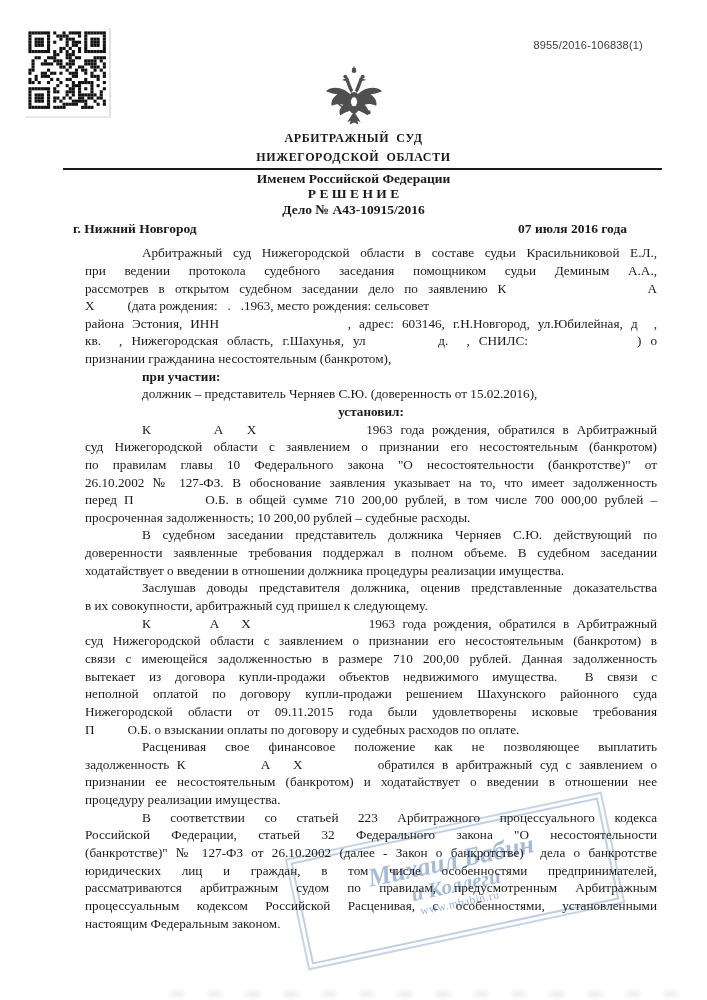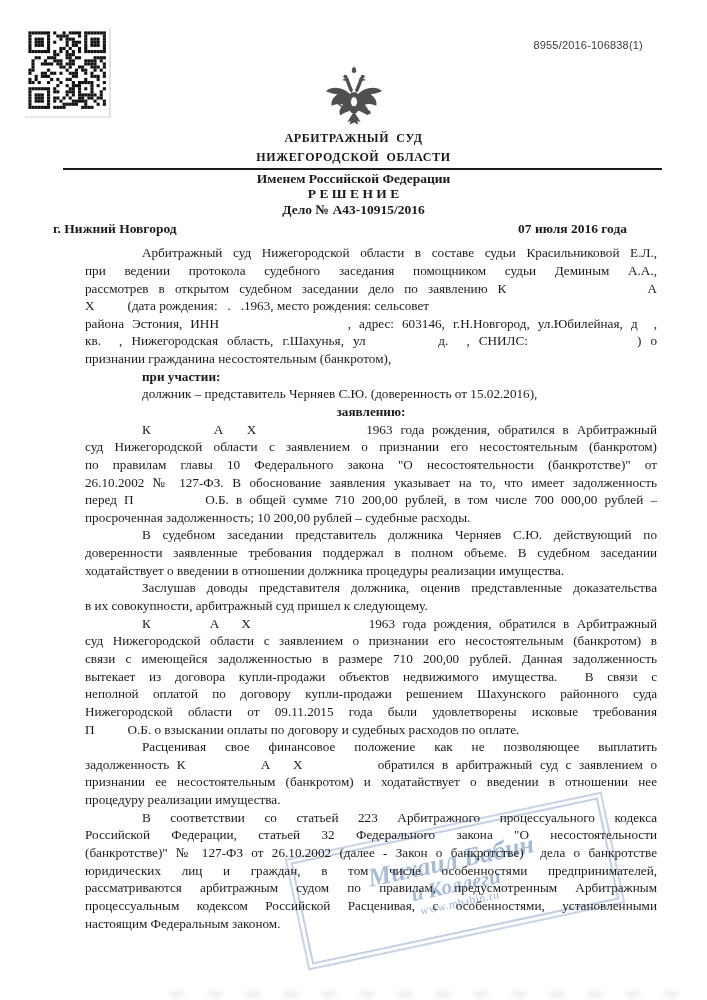--- a/index.html
+++ b/index.html
@@ -24,21 +24,21 @@
     font-family:"Liberation Sans","DejaVu Sans",sans-serif;
     font-size:11px;color:#3c3c3c;letter-spacing:.2px;
   }
   .emblem{position:absolute;left:50%;top:64px;transform:translateX(-50%);}
   
   .h-court{font-weight:bold;font-size:12px;line-height:16.5px;text-align:center;letter-spacing:.6px;margin-top:2px;}
   .rule{height:0;border-top:2px solid #1c1c1c;margin:3px 44px 1px 63px;width:599px;}
   .h-sub{font-weight:bold;font-size:13.5px;line-height:15.4px;text-align:center;}
   .city-row{
     display:flex;justify-content:space-between;
-    padding:4px 80px 0 53px;
+    padding:4px 80px 0 73px;
     font-weight:bold;font-size:13.5px;line-height:16px;
   }
   
   .doc-body{
     position:relative;z-index:1;
     margin-top:7px;
     padding:0 50px 0 85px;
     font-size:13.2px;
   }
   .line{
@@ -428,21 +428,21 @@
   <div class="doc-body" id="doc-body">
       <div class="line first">Арбитражный суд Нижегородской области в составе судьи Красильниковой Е.Л.,</div>
       <div class="line">при ведении протокола судебного заседания помощником судьи Деминым А.А.,</div>
       <div class="line">рассмотрев в открытом судебном заседании дело по заявлению К&nbsp;&nbsp;&nbsp;&nbsp;&nbsp;&nbsp;&nbsp;&nbsp;&nbsp;&nbsp;&nbsp;&nbsp;&nbsp;&nbsp;А</div>
       <div class="line endline">Х&nbsp;&nbsp;&nbsp;&nbsp;&nbsp;&nbsp;&nbsp;&nbsp;&nbsp;&nbsp;(дата рождения:&nbsp;&nbsp;&nbsp;.&nbsp;&nbsp;&nbsp;.1963, место рождения: сельсовет</div>
       <div class="line">района Эстония, ИНН&nbsp;&nbsp;&nbsp;&nbsp;&nbsp;&nbsp;&nbsp;&nbsp;&nbsp;&nbsp;&nbsp;&nbsp;&nbsp;&nbsp;&nbsp;&nbsp;, адрес: 603146, г.Н.Новгород, ул.Юбилейная, д&nbsp;&nbsp;,</div>
       <div class="line">кв.&nbsp;&nbsp;, Нижегородская область, г.Шахунья, ул&nbsp;&nbsp;&nbsp;&nbsp;&nbsp;&nbsp;&nbsp;&nbsp;д.&nbsp;&nbsp;, СНИЛС:&nbsp;&nbsp;&nbsp;&nbsp;&nbsp;&nbsp;&nbsp;&nbsp;&nbsp;&nbsp;&nbsp;&nbsp;) о</div>
       <div class="line endline">признании гражданина несостоятельным (банкротом),</div>
       <div class="line bold first endline">при участии:</div>
       <div class="line first endline">должник – представитель Черняев С.Ю. (доверенность от 15.02.2016),</div>
-      <div class="line center bold endline">заявлению:</div>
+      <div class="line center bold endline">установил:</div>
       <div class="line first">К&nbsp;&nbsp;&nbsp;&nbsp;&nbsp;&nbsp;&nbsp;&nbsp;А&nbsp;&nbsp;&nbsp;Х&nbsp;&nbsp;&nbsp;&nbsp;&nbsp;&nbsp;&nbsp;&nbsp;&nbsp;&nbsp;&nbsp;&nbsp;&nbsp;&nbsp;1963 года рождения, обратился в Арбитражный</div>
       <div class="line">суд Нижегородской области с заявлением о признании его несостоятельным (банкротом)</div>
       <div class="line">по правилам главы 10 Федерального закона "О несостоятельности (банкротстве)" от</div>
       <div class="line">26.10.2002 № 127-ФЗ. В обоснование заявления указывает на то, что имеет задолженность</div>
       <div class="line">перед П&nbsp;&nbsp;&nbsp;&nbsp;&nbsp;&nbsp;&nbsp;&nbsp;&nbsp;&nbsp;О.Б. в общей сумме 710 200,00 рублей, в том числе 700 000,00 рублей –</div>
       <div class="line endline">просроченная задолженность; 10 200,00 рублей – судебные расходы.</div>
       <div class="line first">В судебном заседании представитель должника Черняев С.Ю. действующий по</div>
       <div class="line">доверенности заявленные требования поддержал в полном объеме. В судебном заседании</div>
       <div class="line endline">ходатайствует о введении в отношении должника процедуры реализации имущества.</div>
       <div class="line first">Заслушав доводы представителя должника, оценив представленные доказательства</div>

